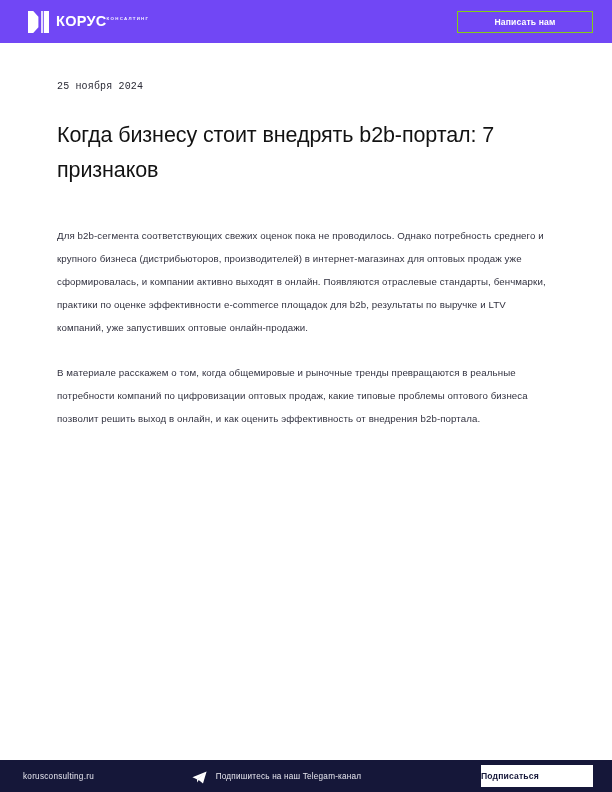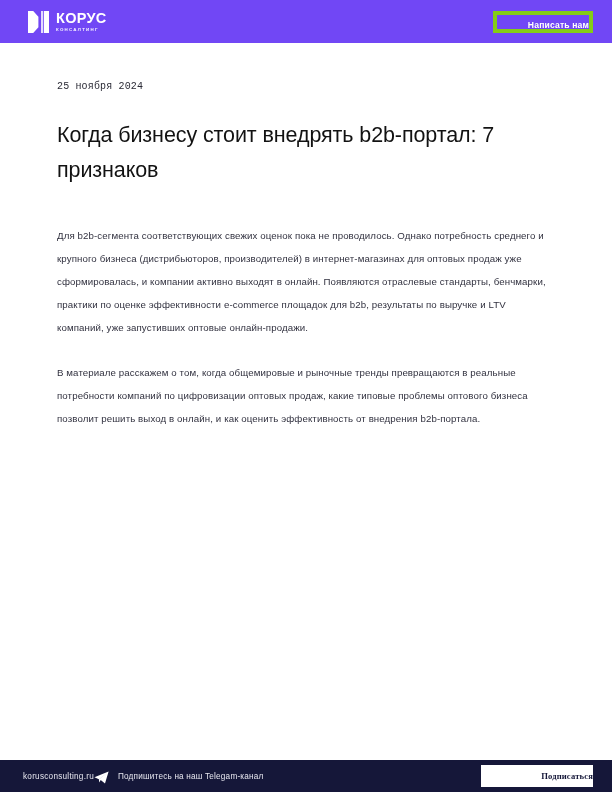--- a/index.html
+++ b/index.html
@@ -47,21 +47,20 @@
   .brand-mark {
     width: 21px;
     height: 22px;
     position: relative;
     flex: 0 0 auto;
   }
   .brand-mark svg { display: block; }
 
   .brand-text {
     display: flex;
-    flex-direction: column;
     justify-content: center;
     line-height: 1;
   }
 
   .brand-name {
     color: #ffffff;
     font-size: 14.5px;
     font-weight: bold;
     letter-spacing: 0.3px;
     line-height: 1;
@@ -71,31 +70,31 @@
     color: #ffffff;
     font-size: 4.4px;
     font-weight: bold;
     letter-spacing: 1.25px;
     margin-top: 2.5px;
     opacity: 0.95;
     line-height: 1;
   }
 
   .header-cta {
-    border: 4px solid #84cc16;
+    border: 1px solid #84cc16;
     background: transparent;
     color: #ffffff;
     font-family: inherit;
     font-size: 8.6px;
     font-weight: bold;
     letter-spacing: 0.15px;
-    width: 100px;
+    width: 136px;
     height: 22px;
     line-height: 20px;
-    text-align: right;
+    text-align: center;
     cursor: pointer;
   }
 
   
   .content {
     flex: 1 1 auto;
     padding: 0 57px;
     overflow: hidden;
   }
 
@@ -146,20 +145,21 @@
     color: #e7e7ef;
     font-size: 8.2px;
     letter-spacing: 0.25px;
     flex: 0 0 auto;
   }
 
   .footer-middle {
     flex: 1 1 auto;
     display: flex;
     align-items: center;
+    justify-content: center;
     gap: 9px;
     padding-right: 22px;
   }
 
   .tg-icon {
     width: 15px;
     height: 13px;
     flex: 0 0 auto;
     display: block;
   }
@@ -168,28 +168,28 @@
     color: #e7e7ef;
     font-size: 8.2px;
     letter-spacing: 0.2px;
     white-space: nowrap;
   }
 
   .footer-cta {
     background: #ffffff;
     color: #151739;
     border: none;
-    font-family: Liberation Serif, serif;
+    font-family: Liberation Sans, sans-serif;
     font-size: 8.6px;
     font-weight: bold;
     letter-spacing: 0.15px;
     width: 112px;
     height: 22px;
     line-height: 22px;
-    text-align: right;
+    text-align: left;
     cursor: pointer;
     flex: 0 0 auto;
   }
 </style>
 </head>
 <body>
 
 <div class="page">
 
   <header class="site-header">

